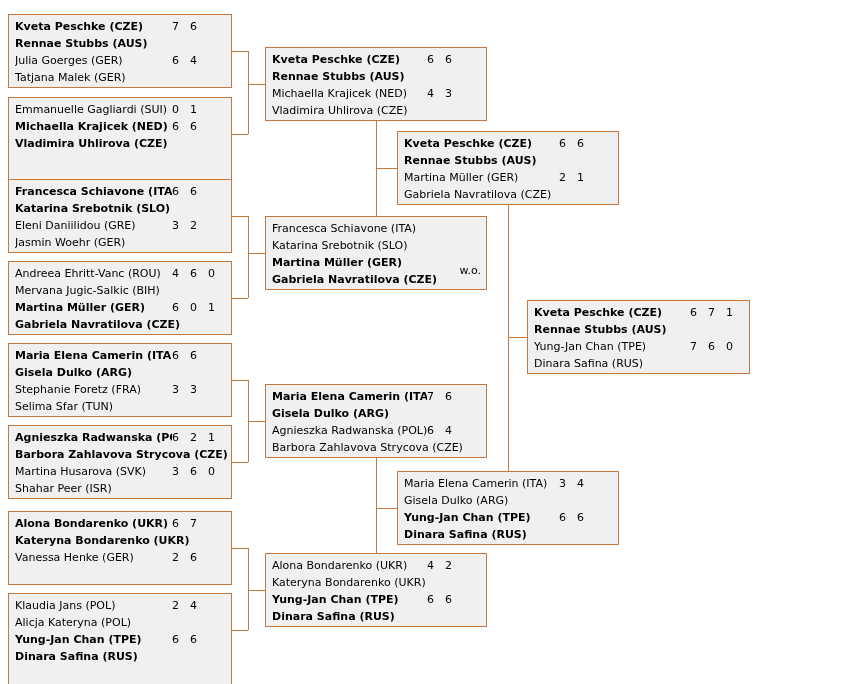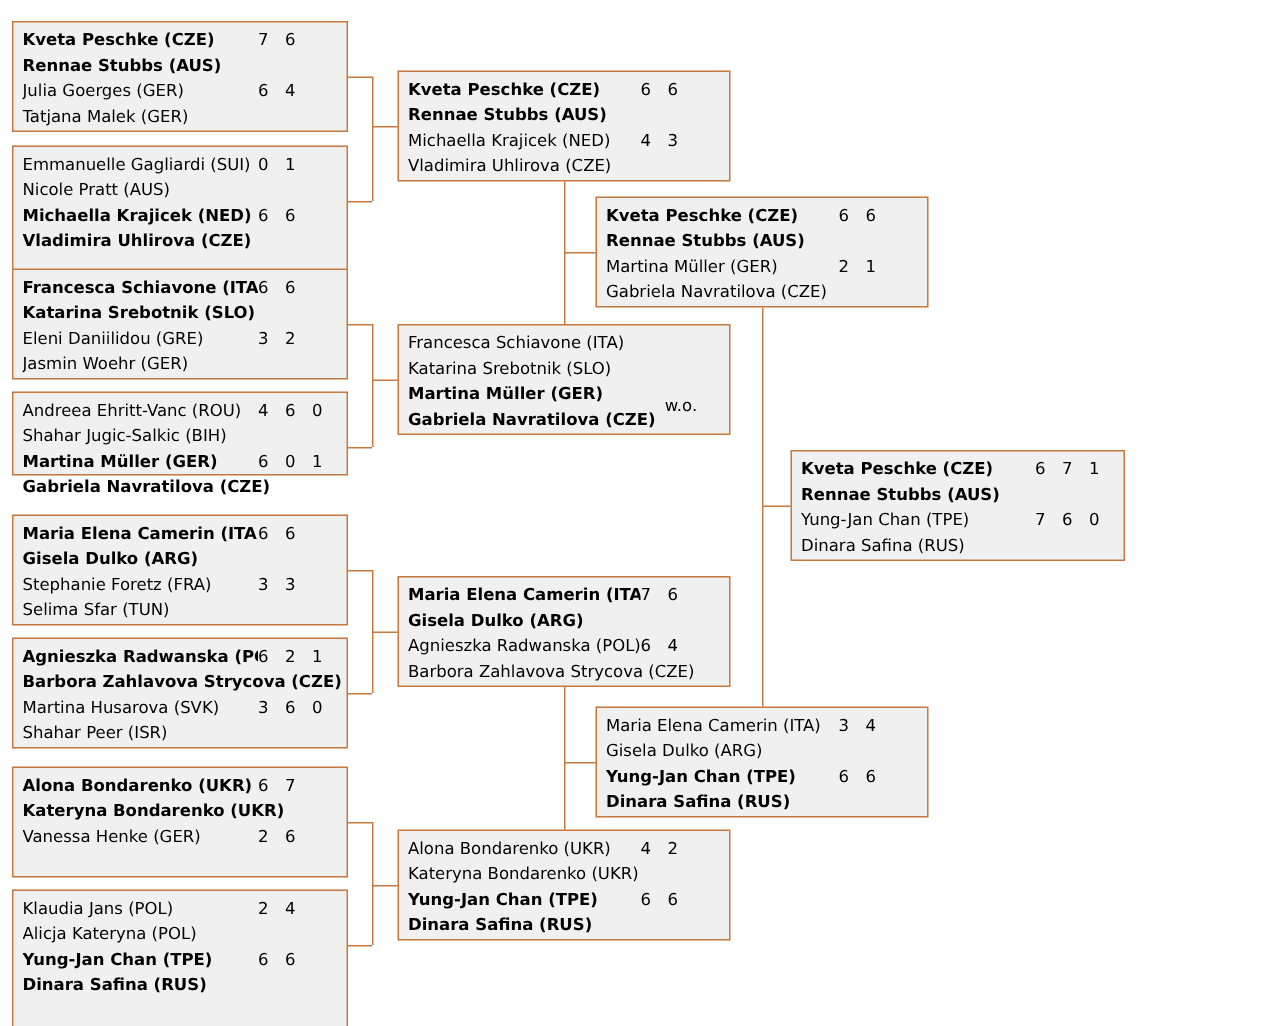--- a/index.html
+++ b/index.html
@@ -43,21 +43,21 @@
     width:54px;
     margin-right:5px;
     font-weight:normal;
   }
   .scores .s{
     width:18px;
     text-align:left;
   }
   .scores .wo{
     width:54px;
-    text-align:center;
+    text-align:right;
     margin-top:16px;
   }
   .hline,.vline{
     position:absolute;
     background:var(--accent);
   }
 </style>
 </head>
 <body>
 
@@ -88,23 +88,20 @@
     </div>
     <div class="box" style="left: 8px; top: 97px; width: 224px; height: 87px;">
       <div class="row">
         <span class="nm">Emmanuelle Gagliardi (SUI)</span>
         <span class="scores">
           <span class="s">0</span>
           <span class="s">1</span>
           <span class="s"></span>
         </span>
       </div>
-      <div class="row">
-        <span class="nm">Nicole Pratt (AUS)</span>
-      </div>
       <div class="row bold">
         <span class="nm">Michaella Krajicek (NED)</span>
         <span class="scores">
           <span class="s">6</span>
           <span class="s">6</span>
           <span class="s"></span>
         </span>
       </div>
       <div class="row bold">
         <span class="nm">Vladimira Uhlirova (CZE)</span>
@@ -127,31 +124,31 @@
         <span class="scores">
           <span class="s">3</span>
           <span class="s">2</span>
           <span class="s"></span>
         </span>
       </div>
       <div class="row">
         <span class="nm">Jasmin Woehr (GER)</span>
       </div>
     </div>
-    <div class="box" style="left: 8px; top: 261px; width: 224px; height: 56px;">
+    <div class="box" style="left: 8px; top: 261px; width: 224px; height: 74px;">
       <div class="row">
         <span class="nm">Andreea Ehritt-Vanc (ROU)</span>
         <span class="scores">
           <span class="s">4</span>
           <span class="s">6</span>
           <span class="s">0</span>
         </span>
       </div>
       <div class="row">
-        <span class="nm">Shahar Jugic-Salkic (BIH)</span>
+        <span class="nm">Mervana Jugic-Salkic (BIH)</span>
       </div>
       <div class="row bold">
         <span class="nm">Martina Müller (GER)</span>
         <span class="scores">
           <span class="s">6</span>
           <span class="s">0</span>
           <span class="s">1</span>
         </span>
       </div>
       <div class="row bold">

